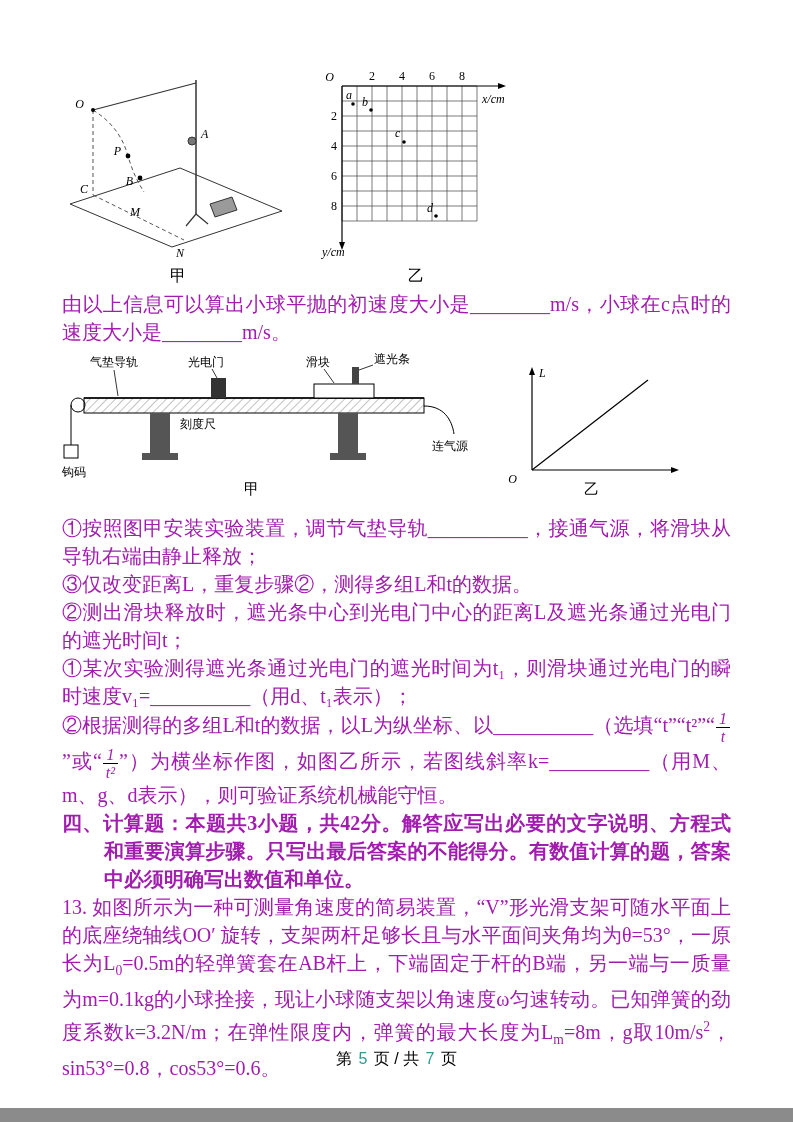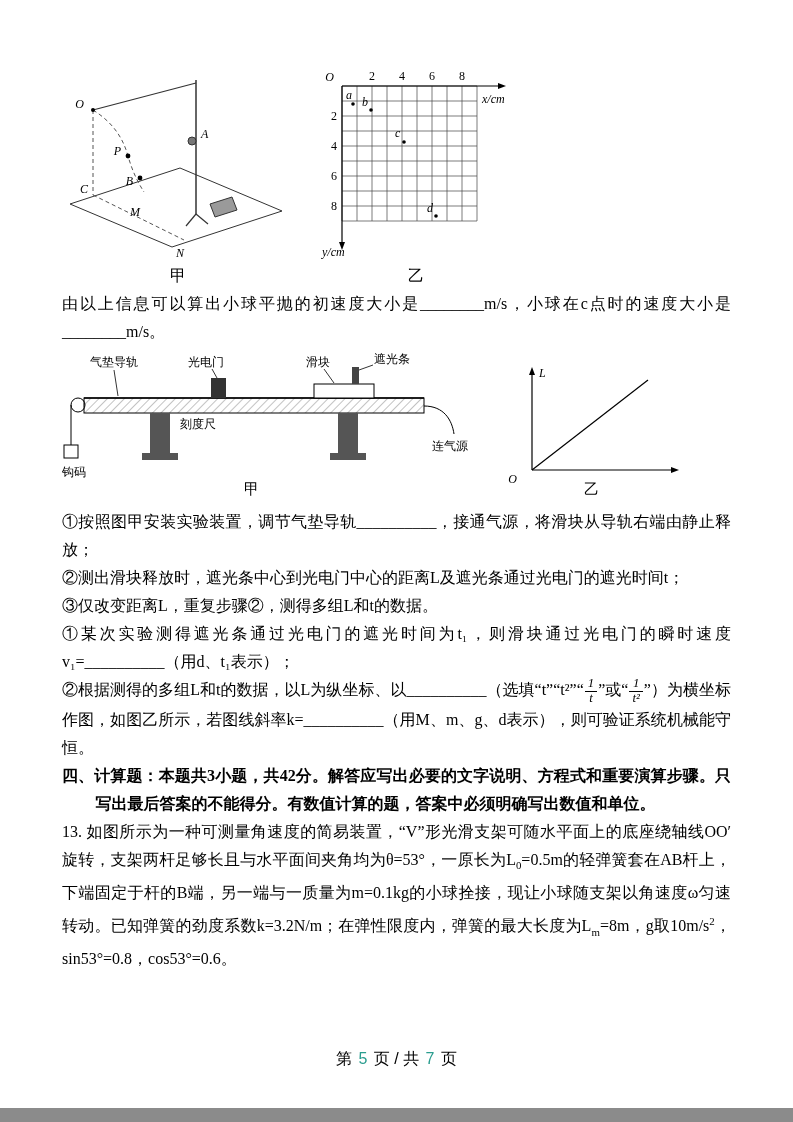--- a/index.html
+++ b/index.html
@@ -1,27 +1,27 @@
 <!DOCTYPE html>
 <html><head>
 <meta charset="utf-8">
 <style>
   * { margin:0; padding:0; box-sizing:border-box; }
   html,body { width:793px; }
   body { background:#8b8b8b; height:1122px; overflow:hidden;
          font-family:"Liberation Serif","DejaVu Serif",serif; }
   .page { width:793px; height:1108px; background:#ffffff; position:relative;
           padding:64px 62px 0 62px; }
-  .bodytext { font-size:16px; line-height:28px; color:#000000; text-align:justify; }
+  .bodytext { font-size:20px; line-height:28px; color:#a21caf; text-align:justify; }
   .hang { padding-left:2.1em; text-indent:-2.1em; }
   .bold { font-weight:bold; }
   .figrow { display:flex; align-items:flex-end; gap:26px; margin:0 0 4px 2px; }
   .figcol { text-align:center; }
   .caption { font-size:16px; line-height:20px; color:#000; }
-  .figwide { margin:4px 0 4px 0; }
+  .figwide { margin:4px 0 10px 0; }
   sub { font-size:0.68em; }
   sup { font-size:0.68em; }
   .frac { display:inline-block; vertical-align:middle; text-align:center;
           line-height:1.08; font-size:0.8em; margin:0 1px; font-style:italic; }
   .frac .fnum { display:block; border-bottom:1px solid #000; padding:0 3px; }
   .frac .fden { display:block; padding:0 3px; }
   .footer { position:absolute; left:0; right:0; bottom:38px; text-align:center;
             font-size:16px; color:#000; font-family:"Liberation Sans",sans-serif; }
   .footer .num { color:#2a9d8f; padding:0 2px; }
   svg text { font-size:12px; fill:#000; font-family:"Liberation Serif","DejaVu Serif",serif; }
@@ -153,22 +153,22 @@
       <line x1="470" y1="120" x2="610" y2="120" stroke="#000" stroke-width="1.2"></line>
       <polygon points="617,120 609,117 609,123" fill="#000"></polygon>
       <line x1="470" y1="120" x2="586" y2="30" stroke="#000" stroke-width="1.2"></line>
       <text x="477" y="27" font-style="italic">L</text>
       <text x="455" y="133" text-anchor="end" font-style="italic">O</text>
       <text x="522" y="144" class="cap">乙</text>
     </svg>
   </div>
 
   <p class="bodytext">①按照图甲安装实验装置，调节气垫导轨__________，接通气源，将滑块从导轨右端由静止释放；</p>
+  <p class="bodytext">③仅改变距离L，重复步骤②，测得多组L和t的数据。</p>
   <p class="bodytext">②测出滑块释放时，遮光条中心到光电门中心的距离L及遮光条通过光电门的遮光时间t；</p>
-  <p class="bodytext">③仅改变距离L，重复步骤②，测得多组L和t的数据。</p>
   <p class="bodytext">①某次实验测得遮光条通过光电门的遮光时间为t₁，则滑块通过光电门的瞬时速度v₁=__________（用d、t₁表示）；</p>
 
   <p class="bodytext">
     <span>②根据测得的多组L和t的数据，以L为纵坐标、以__________（选填“t”“t²”“</span><span class="frac"><span class="fnum">1</span><span class="fden">t</span></span><span>”或“</span><span class="frac"><span class="fnum">1</span><span class="fden">t²</span></span><span>”）为横坐标作图，如图乙所示，若图线斜率k=__________（用M、m、g、d表示），则可验证系统机械能守恒。</span>
   </p>
 
   <p class="bodytext bold hang">四、计算题：本题共3小题，共42分。解答应写出必要的文字说明、方程式和重要演算步骤。只写出最后答案的不能得分。有数值计算的题，答案中必须明确写出数值和单位。</p>
 
   <p class="bodytext">
     <span>13. 如图所示为一种可测量角速度的简易装置，“V”形光滑支架可随水平面上的底座绕轴线OO′ 旋转，支架两杆足够长且与水平面间夹角均为θ=53°，一原长为L</span><sub>0</sub><span>=0.5m的轻弹簧套在AB杆上，下端固定于杆的B端，另一端与一质量为m=0.1kg的小球拴接，现让小球随支架以角速度ω匀速转动。已知弹簧的劲度系数k=3.2N/m；在弹性限度内，弹簧的最大长度为L</span><sub>m</sub><span>=8m，g取10m/s</span><sup>2</sup><span>，sin53°=0.8，cos53°=0.6。</span>

